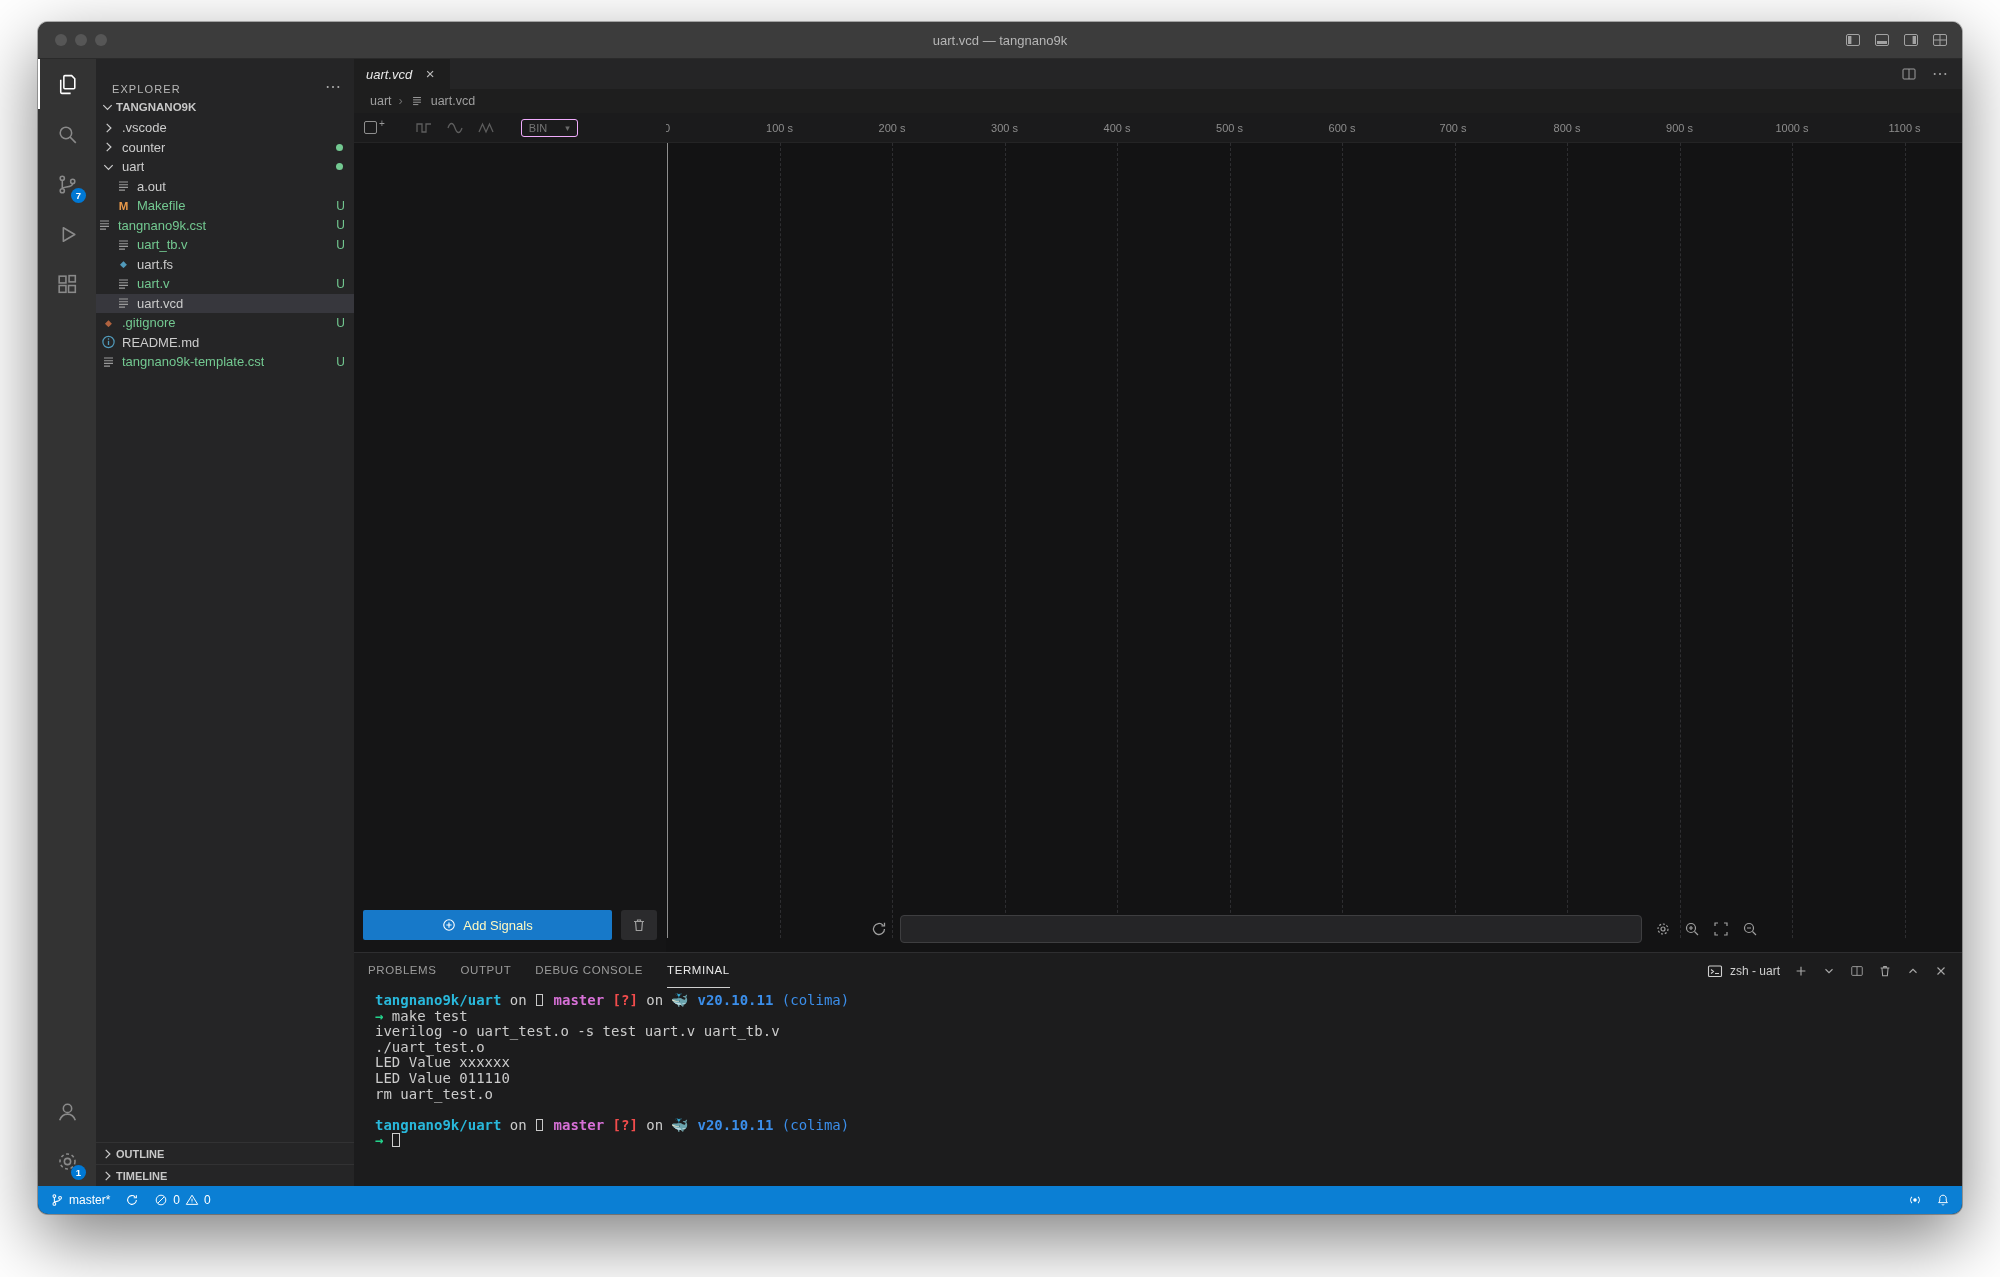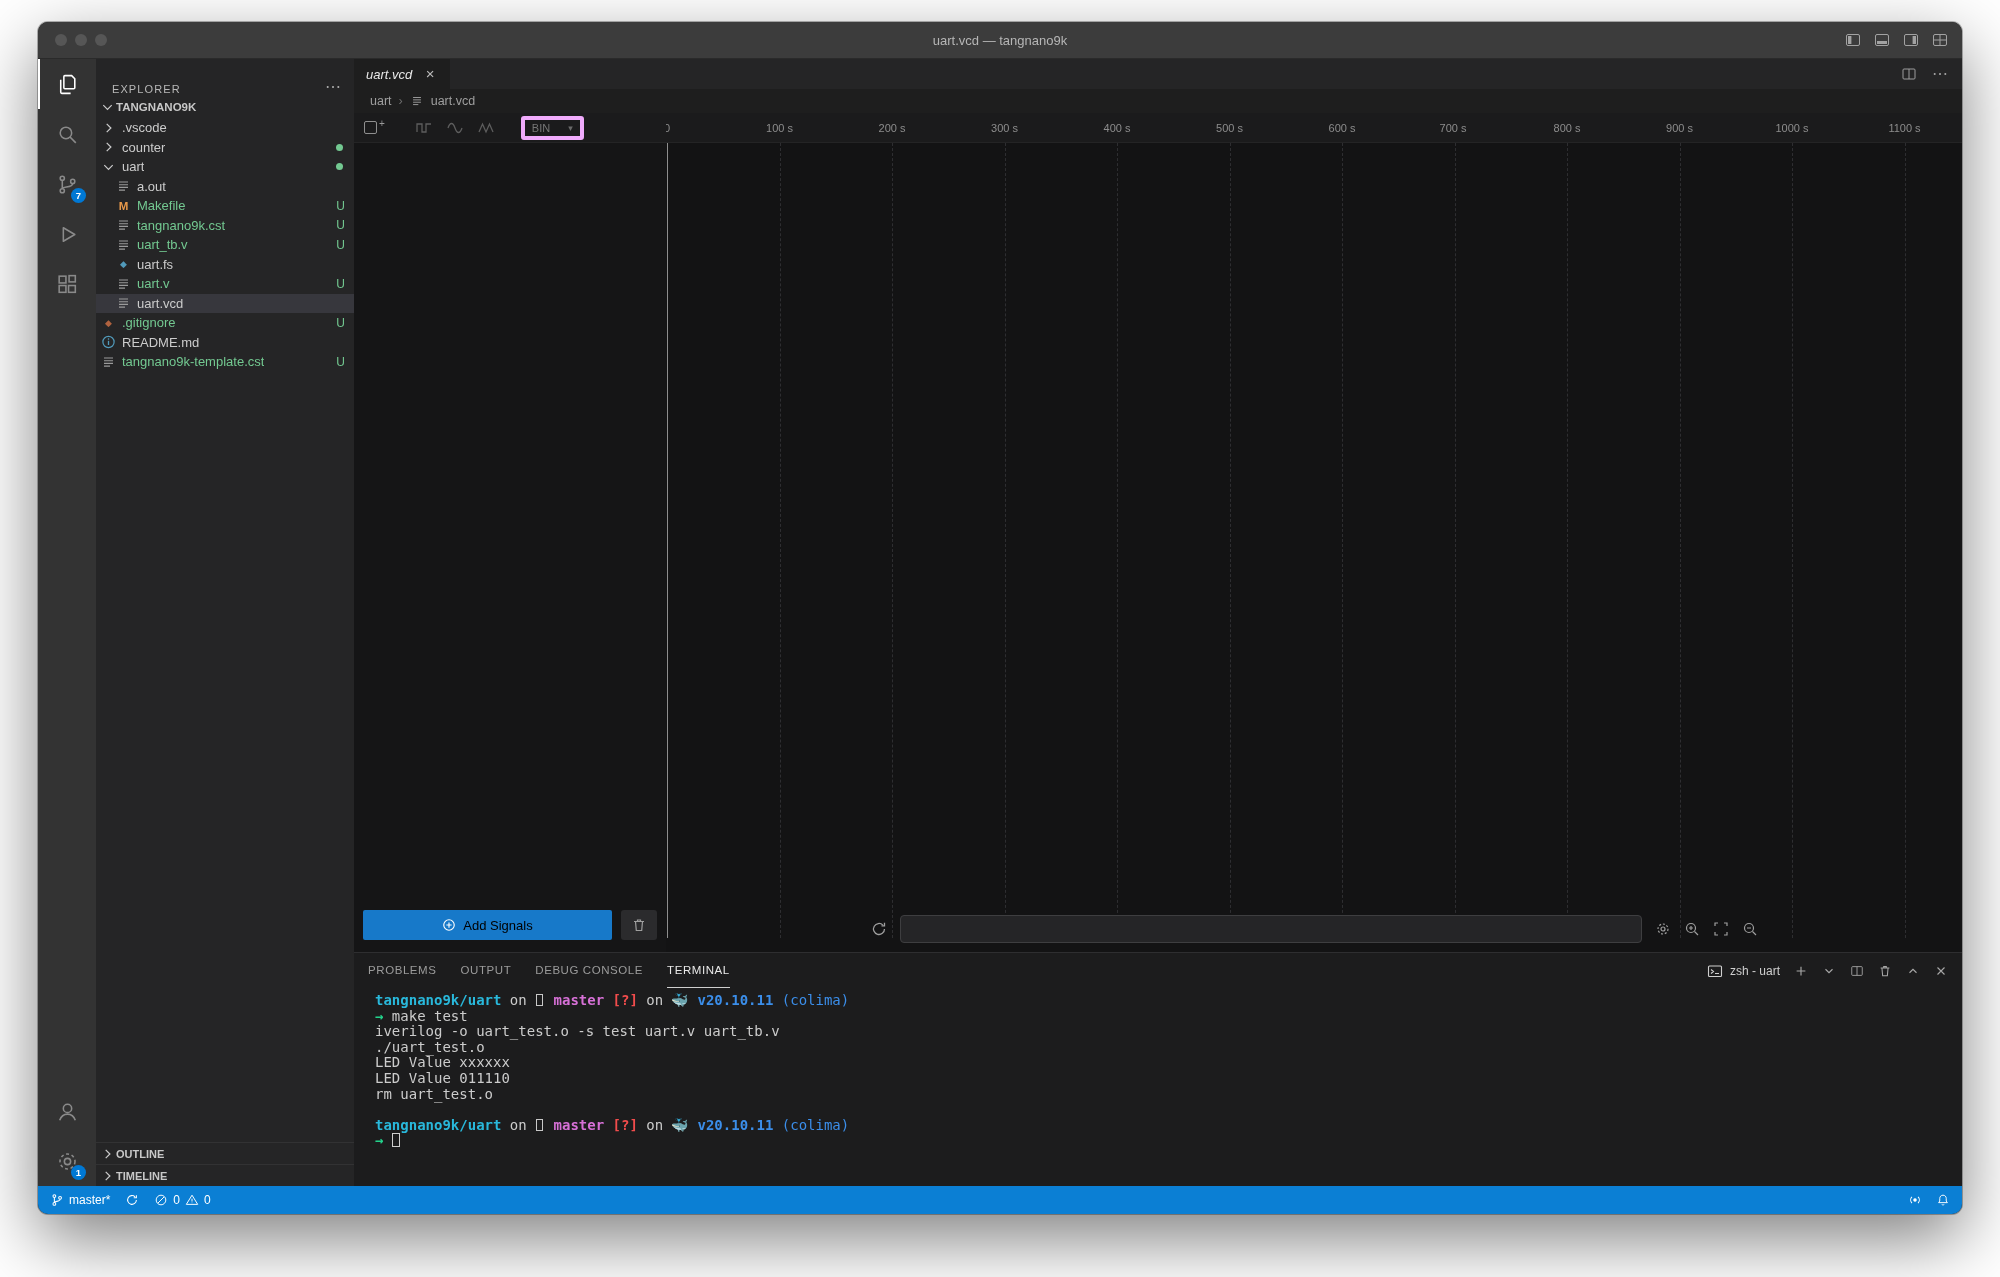--- a/index.html
+++ b/index.html
@@ -67,26 +67,26 @@
   .breadcrumb{flex:0 0 24px;display:flex;align-items:center;gap:7px;padding-left:16px;font-size:12.5px;color:#9f9f9f;}
   .bc-sep{color:#6e6e6e;}
 
   
   .viewer{flex:1;display:flex;min-height:0;background:#151516;}
   .signals{flex:0 0 312px;display:flex;flex-direction:column;background:#151516;}
   .sig-toolbar{flex:0 0 30px;background:#1b1b1c;border-bottom:1px solid #242425;display:flex;align-items:center;padding:0 10px;}
   .chk{width:13px;height:13px;border:1px solid #8f8f8f;border-radius:2px;}
   .chk-plus{color:#9a9a9a;font-size:10px;margin-left:2px;transform:translateY(-4px);}
   .wave-icons{display:flex;gap:13px;margin-left:30px;color:#5d5d5d;align-items:center;}
-  .bin-select{margin-left:26px;display:flex;align-items:center;border:4px solid #f0abfc;border-radius:3px;
+  .bin-select{margin-left:26px;display:flex;align-items:center;border:1px solid #f0abfc;border-radius:3px;
               color:#767676;font-size:11px;padding:2px 7px;gap:18px;}
   .bin-caret{font-size:9px;color:#6a6a6a;}
   .sig-list{flex:1;}
   .sig-actions{flex:0 0 44px;display:flex;align-items:center;gap:9px;padding:0 9px 10px 9px;}
-  .add-btn{flex:1;height:30px;background:#1779c9;border:none;border-radius:2px;color:#000000;font-size:13px;
+  .add-btn{flex:1;height:30px;background:#1779c9;border:none;border-radius:2px;color:#fef9c3;font-size:13px;
            display:flex;align-items:center;justify-content:center;gap:7px;font-family:inherit;}
   .trash-btn{flex:0 0 36px;height:30px;background:#2b2b2d;border-radius:3px;display:flex;align-items:center;
              justify-content:center;color:#9f9f9f;}
 
   .wave{flex:1;position:relative;min-width:0;background:#131314;overflow:hidden;}
   .ruler{position:absolute;top:0;left:0;right:0;height:30px;background:#1b1b1c;border-bottom:1px solid #242425;overflow:hidden;}
   .tick-label{position:absolute;top:9px;transform:translateX(-50%);font-size:11px;color:#8d8d8d;white-space:nowrap;}
   .gridline{position:absolute;top:30px;bottom:14px;width:0;border-left:1px dashed #2e2e31;}
   .cursorline{position:absolute;top:30px;bottom:14px;left:1px;width:1px;background:#8e8e8e;}
   .wave-controls{position:absolute;left:0;right:0;bottom:0;height:46px;display:flex;align-items:center;
@@ -250,21 +250,21 @@
             <svg class="tico" viewBox="0 0 16 16" fill="none" stroke="#9b9b9b" stroke-width="1.1">
               <path d="M3.5 4h9M3.5 6.7h9M3.5 9.4h9M3.5 12.1h6"></path>
             </svg>
             <span class="tree-label">a.out</span>
           </div>
           <div class="tree-row" style="padding-left: 19px;">
             <span class="tico mkico">M</span>
             <span class="tree-label green">Makefile</span>
             <span class="u-badge">U</span>
           </div>
-          <div class="tree-row" style="padding-left: 19px;">
+          <div class="tree-row" style="">
             <svg class="tico" viewBox="0 0 16 16" fill="none" stroke="#9b9b9b" stroke-width="1.1">
               <path d="M3.5 4h9M3.5 6.7h9M3.5 9.4h9M3.5 12.1h6"></path>
             </svg>
             <span class="tree-label green">tangnano9k.cst</span>
             <span class="u-badge">U</span>
           </div>
           <div class="tree-row" style="padding-left: 19px;">
             <svg class="tico" viewBox="0 0 16 16" fill="none" stroke="#9b9b9b" stroke-width="1.1">
               <path d="M3.5 4h9M3.5 6.7h9M3.5 9.4h9M3.5 12.1h6"></path>
             </svg>

